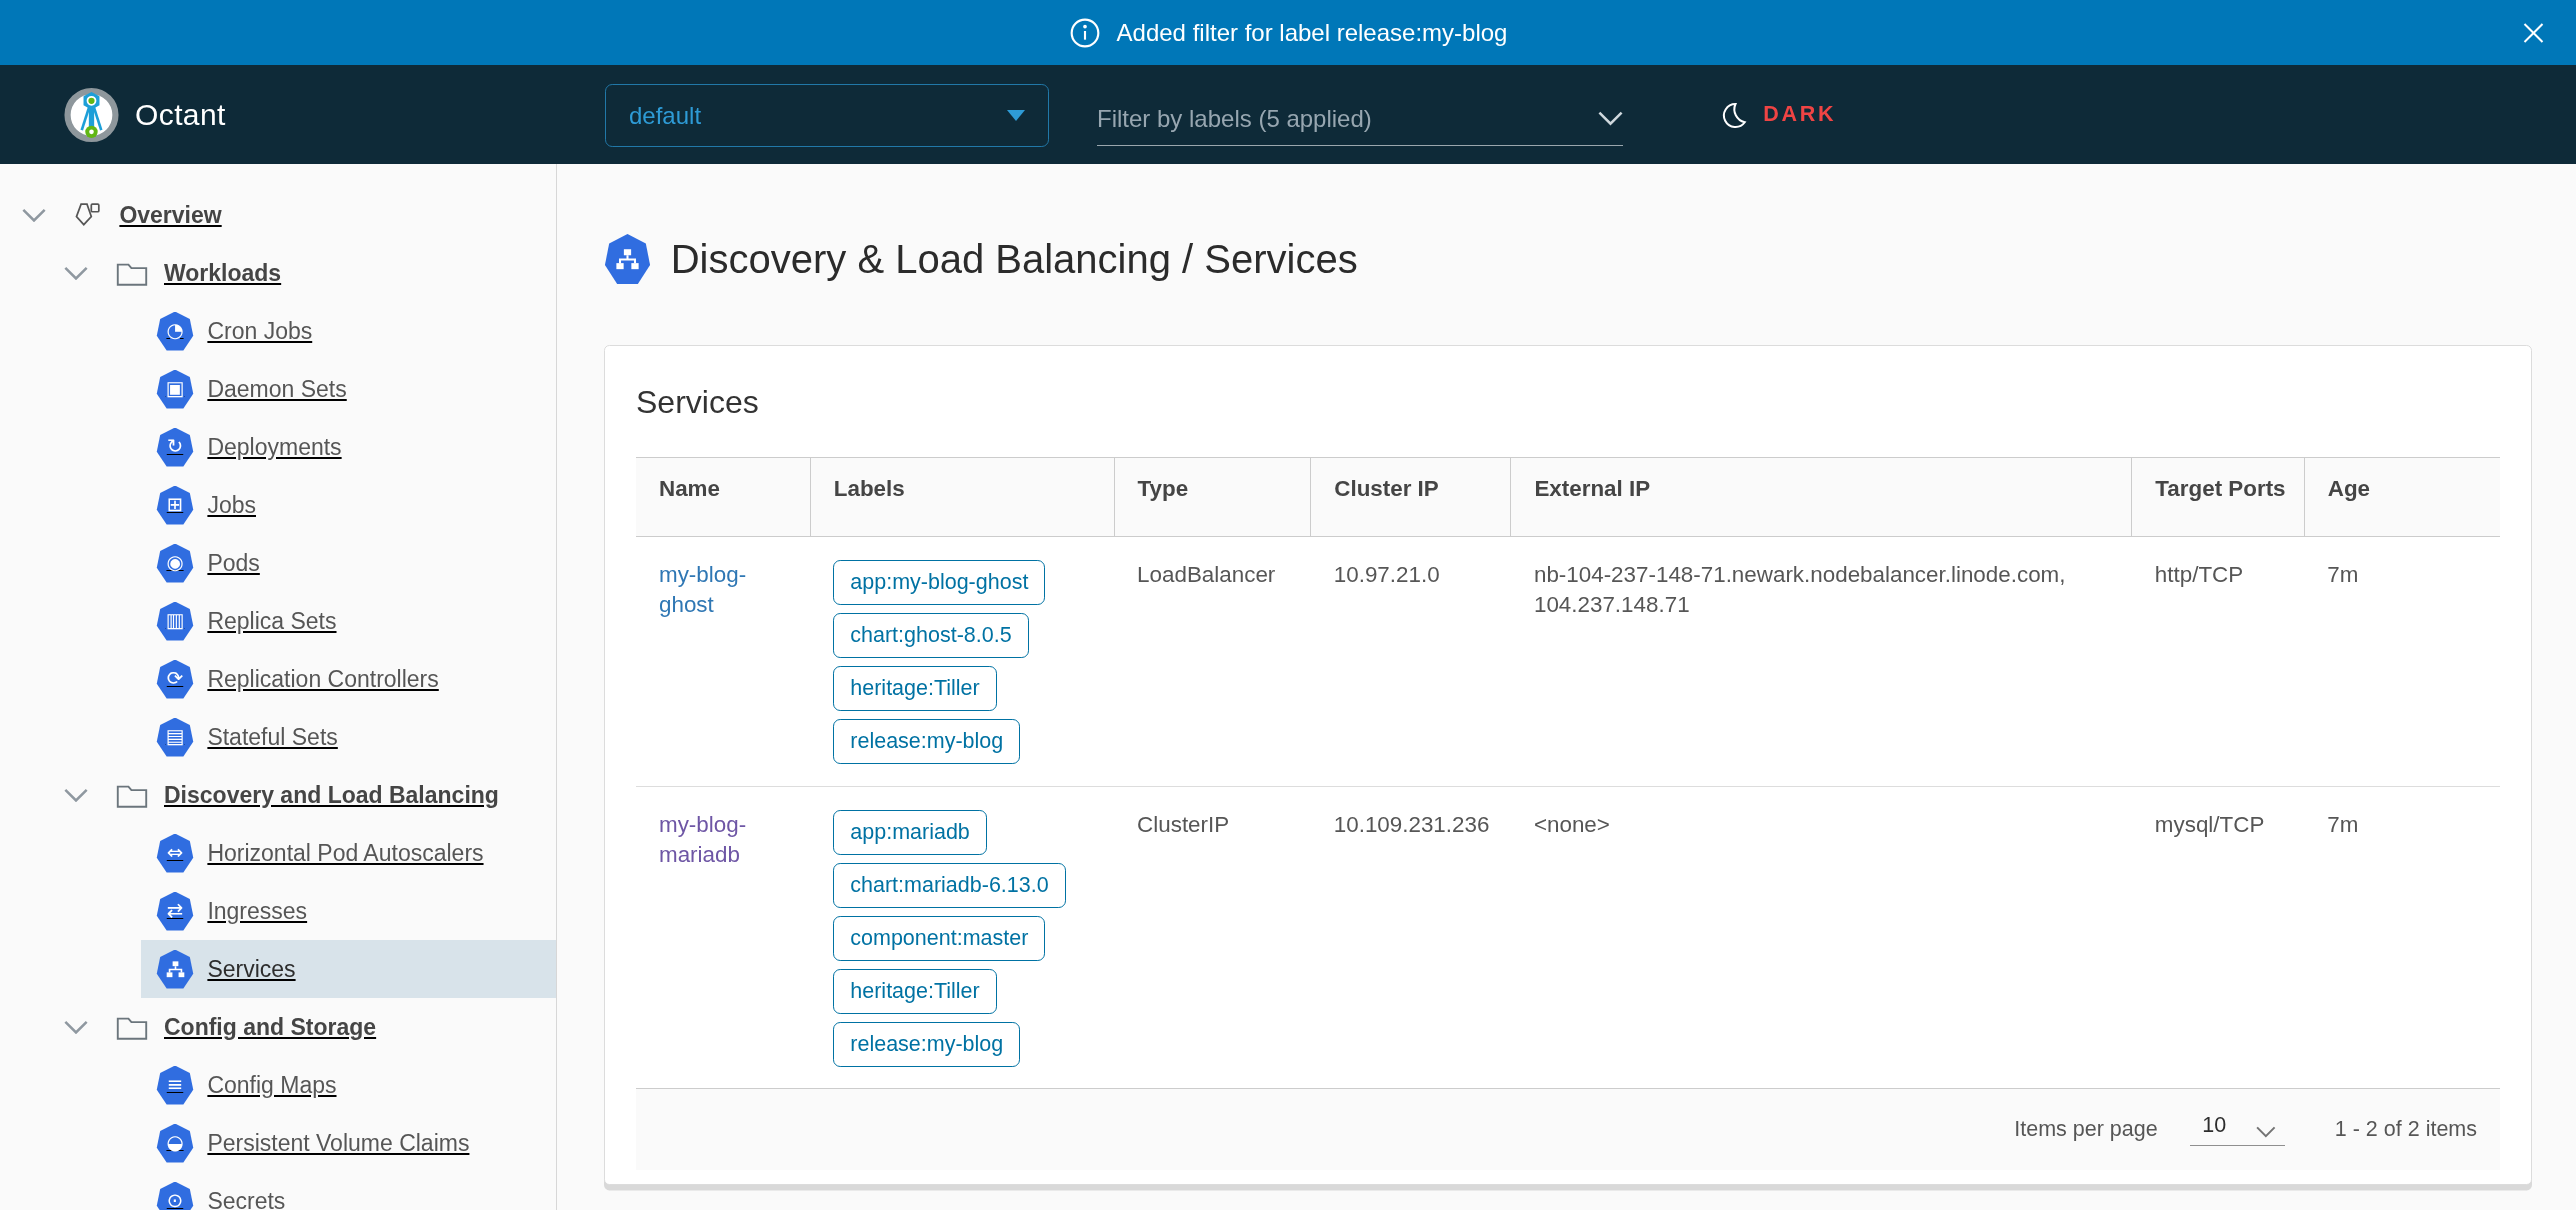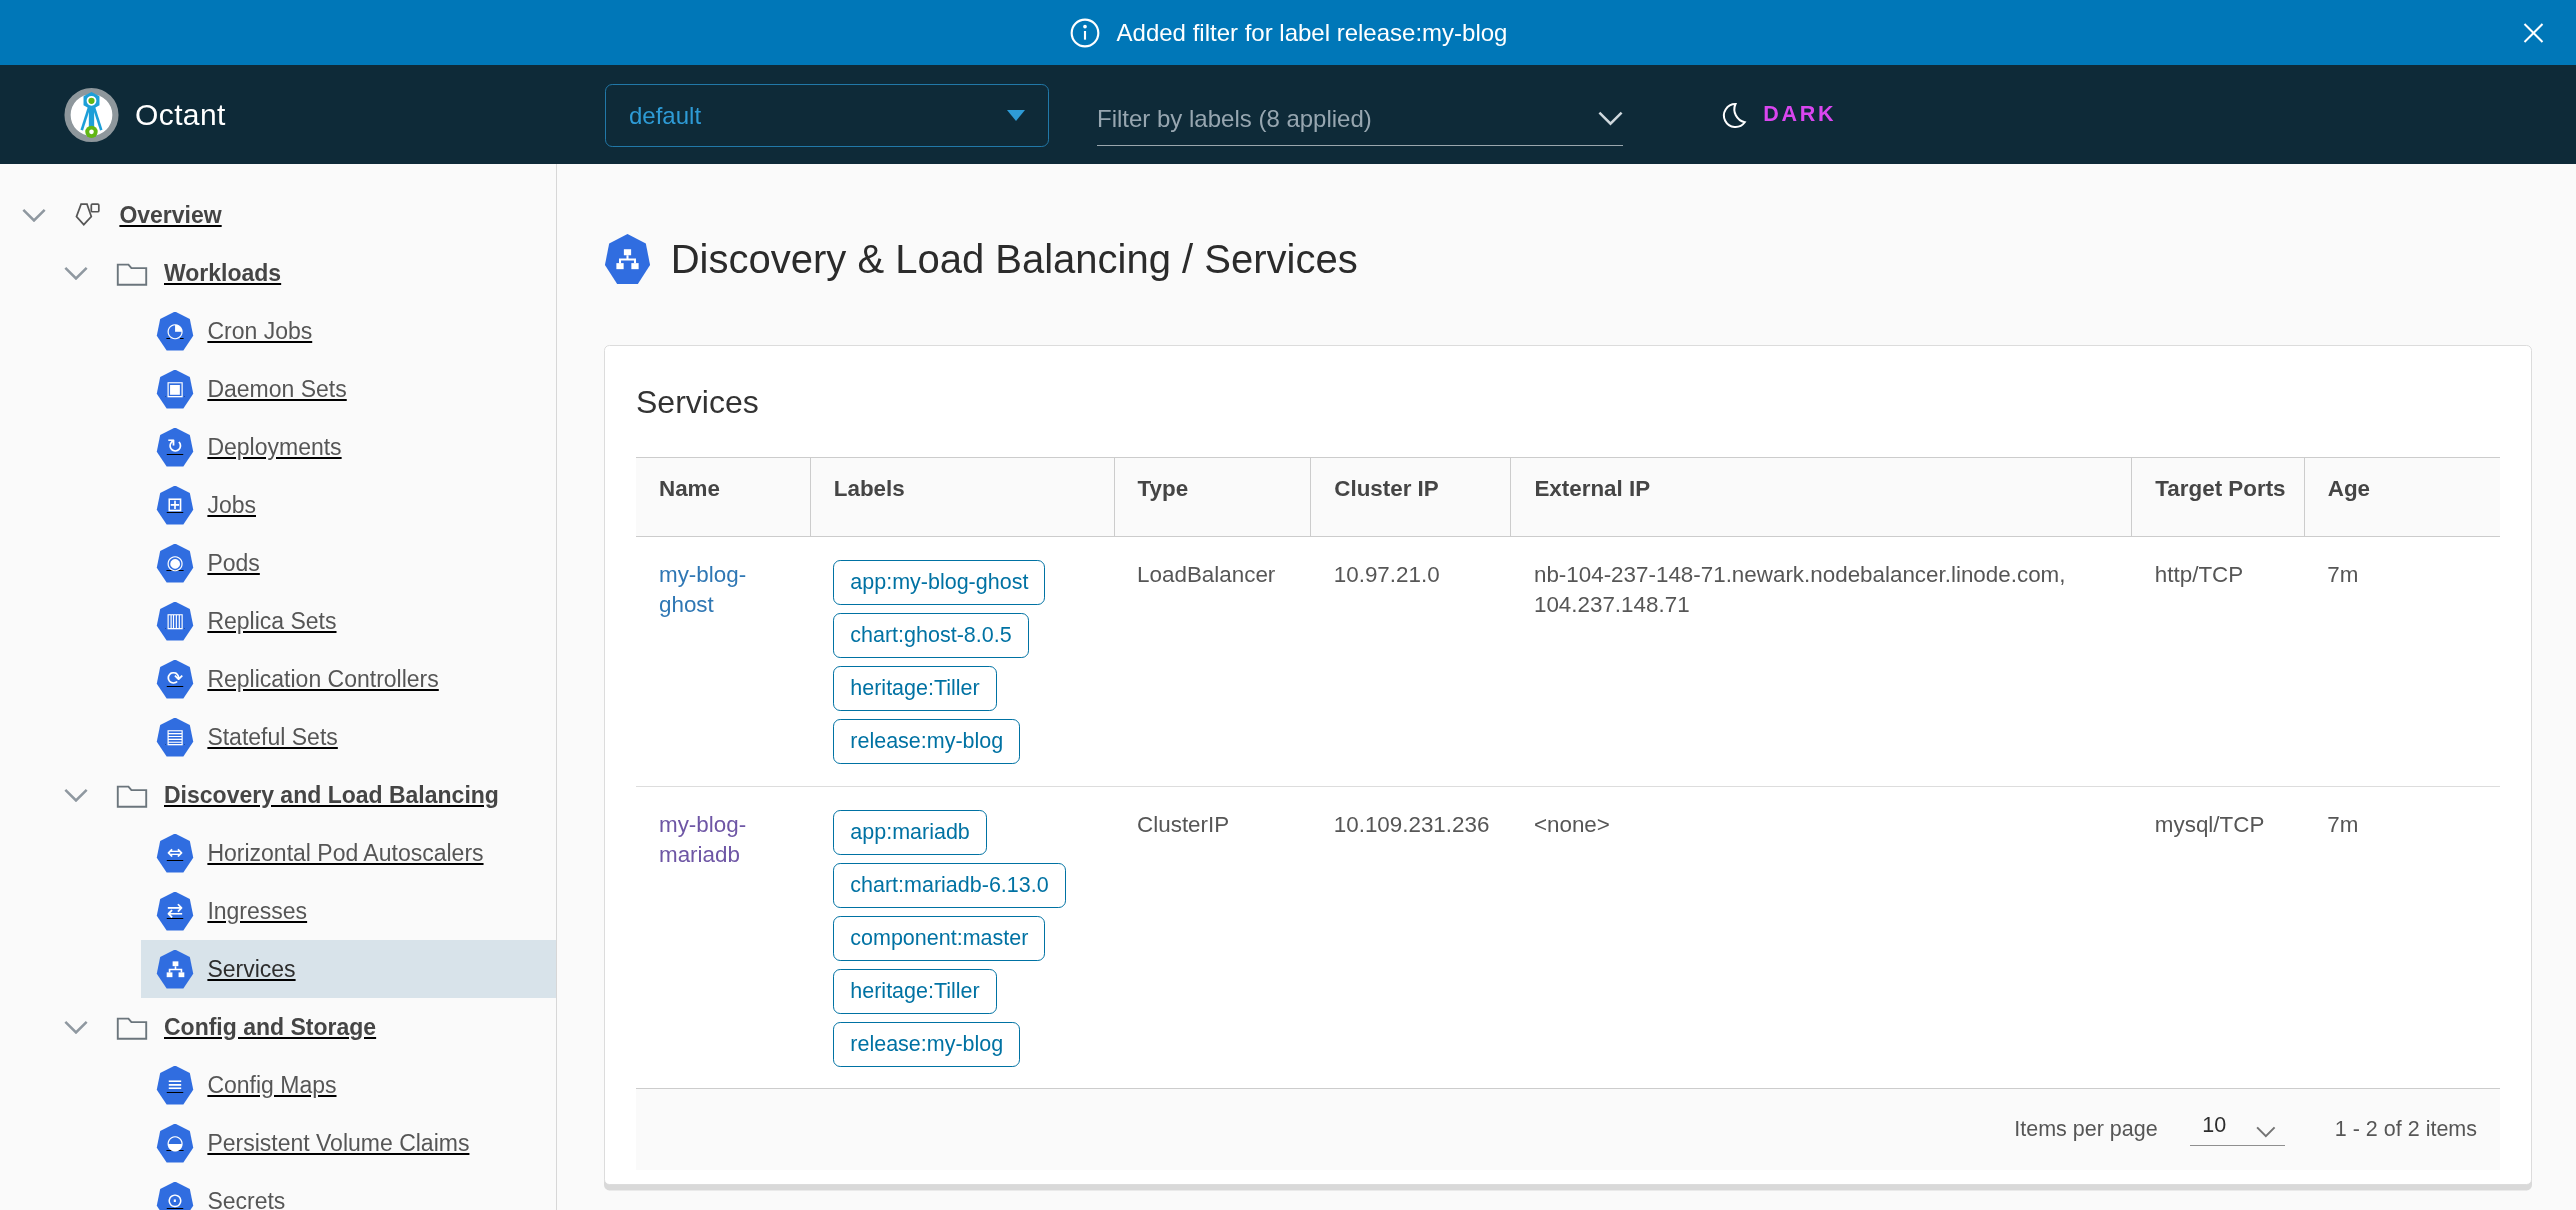--- a/index.html
+++ b/index.html
@@ -23,21 +23,21 @@
                border:1.8px solid #2178a8; border-radius:7.2px; display:flex; align-items:center;
                padding:0 23px; cursor:pointer; }
   .ns-select .ns-value { color:#2e9bd6; font-size:24px; flex:1; }
   .caret-down { width:0; height:0; border-left:9.8px solid transparent; border-right:9.8px solid transparent;
                 border-top:11.6px solid #2e9bd6; }
   .label-filter { position:absolute; left:1097px; top:27px; width:526px; height:54px;
                   border-bottom:1.8px solid #9aa6ad; display:flex; align-items:center; cursor:pointer; }
   .label-filter .ph { color:#97a6b0; font-size:24px; flex:1; }
   .theme-toggle { position:absolute; left:1719px; top:0; height:99px; display:flex; align-items:center;
                   gap:14.3px; cursor:pointer; }
-  .theme-toggle .t-label { color:#d946ef; font-size:21.5px; font-weight:700; letter-spacing:2.7px; }
+  .theme-toggle .t-label { color:#ef4444; font-size:21.5px; font-weight:700; letter-spacing:2.7px; }
   .cluster-select { position:absolute; left:1896px; top:0; height:99px; display:flex; align-items:center;
                     gap:12.5px; cursor:pointer; }
   .cluster-select .c-value { color:#aebbc3; font-size:24px; }
 
   
   .content { flex:1; display:flex; min-height:0; }
   .sidebar { width:557px; flex:0 0 auto; background:#fafafa; border-right:1.8px solid #d7d7d7;
              padding-top:22px; overflow:hidden;text-decoration:underline; }
   .tree-row { height:58px; display:flex; align-items:center; cursor:pointer; }
   .tree-row .tcaret { width:24px; height:14.3px; flex:0 0 auto; }
@@ -130,21 +130,21 @@
       </span>
       <span class="app-name">Octant</span>
     </div>
 
     <div class="ns-select">
       <span class="ns-value">default</span>
       <span class="caret-down"></span>
     </div>
 
     <div class="label-filter">
-      <span class="ph">Filter by labels (8 applied)</span>
+      <span class="ph">Filter by labels (5 applied)</span>
       <span>
         <svg width="25" height="14.3" viewBox="0 0 18 10" fill="none" stroke="#cfd8dd" stroke-width="1.8">
           <polyline points="1,1 9,9 17,1"></polyline>
         </svg>
       </span>
     </div>
 
     <div class="theme-toggle">
       <span>
         <svg width="30" height="30" viewBox="0 0 24 24" fill="none" stroke="#fff" stroke-width="1.6">

